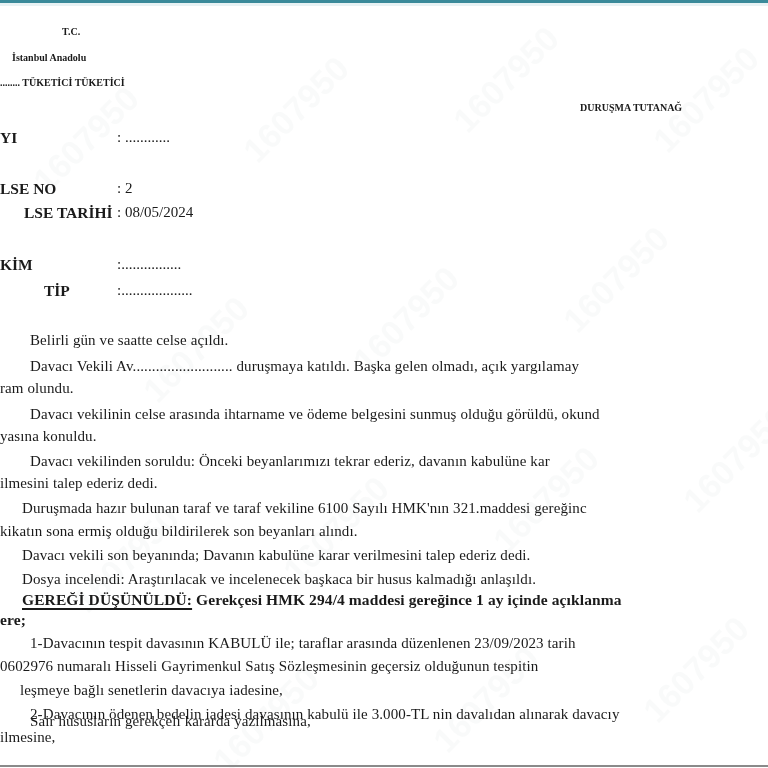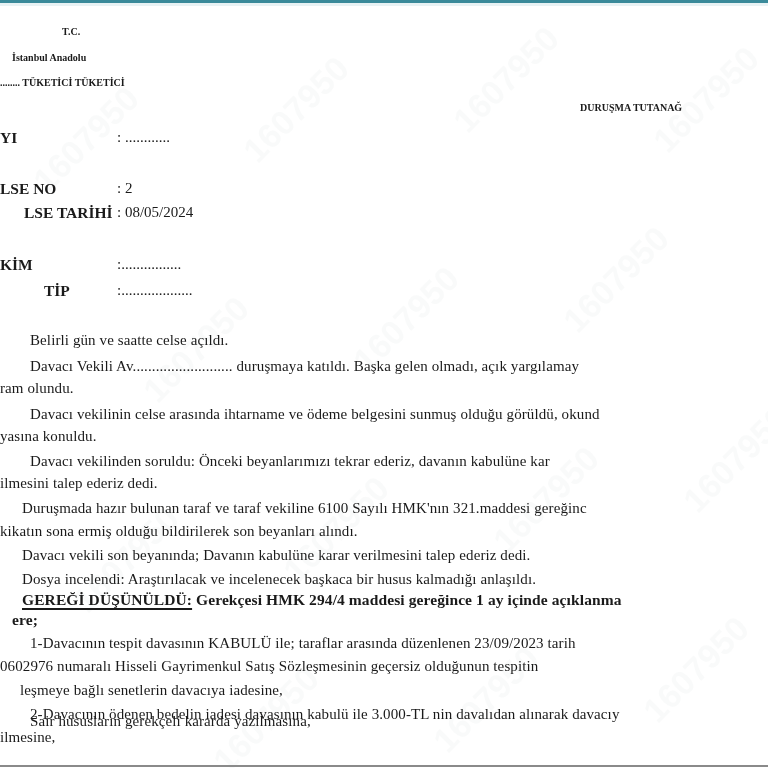--- a/index.html
+++ b/index.html
@@ -125,21 +125,21 @@
 <div class="abs body-line" style="left:22px; top:500px;">Duruşmada hazır bulunan taraf ve taraf vekiline 6100 Sayılı HMK'nın 321.maddesi gereğinc</div>
 <div class="abs body-line" style="left:0px; top:523px;">kikatın sona ermiş olduğu bildirilerek son beyanları alındı.</div>
 
 <div class="abs body-line" style="left:22px; top:547px;">Davacı vekili son beyanında; Davanın kabulüne karar verilmesini talep ederiz dedi.</div>
 
 <div class="abs body-line" style="left:22px; top:571px;">Dosya incelendi: Araştırılacak ve incelenecek başkaca bir husus kalmadığı anlaşıldı.</div>
 
 <div class="abs body-line bold" style="left:22px; top:591px; font-size:15.5px;">
   <span class="underline">GEREĞİ DÜŞÜNÜLDÜ:</span><span> Gerekçesi HMK 294/4 maddesi gereğince 1 ay içinde açıklanma</span>
 </div>
-<div class="abs body-line bold" style="left:12px; top:611px; font-size:15.5px;">ere;</div>
+<div class="abs body-line bold" style="left:0px; top:611px; font-size:15.5px;">ere;</div>
 
 <div class="abs body-line" style="left:30px; top:635px;">1-Davacının tespit davasının KABULÜ ile; taraflar arasında düzenlenen 23/09/2023 tarih</div>
 <div class="abs body-line" style="left:0px; top:658px;">0602976 numaralı Hisseli Gayrimenkul Satış Sözleşmesinin geçersiz olduğunun tespitin</div>
 <div class="abs body-line" style="left:0px; top:682px;padding-left:20px;">leşmeye bağlı senetlerin davacıya iadesine,</div>
 
 <div class="abs body-line" style="left:30px; top:706px;">2-Davacının ödenen bedelin iadesi davasının kabulü ile 3.000-TL nin davalıdan alınarak davacıy</div>
 <div class="abs body-line" style="left:0px; top:729px;">ilmesine,</div>
 
 <div class="abs body-line" style="left:30px; top:713px;">Sair hususların gerekçeli kararda yazılmasına,</div>
 

